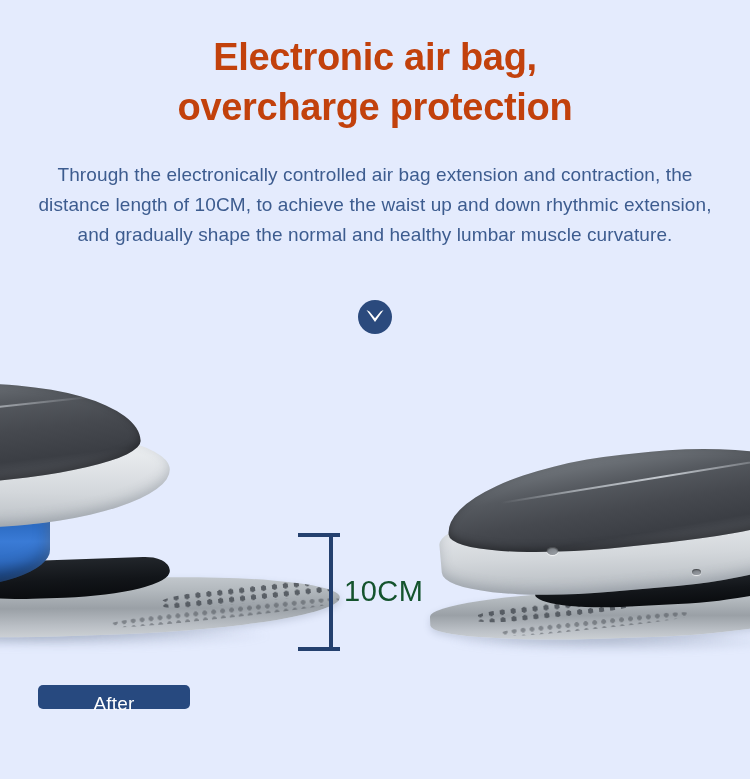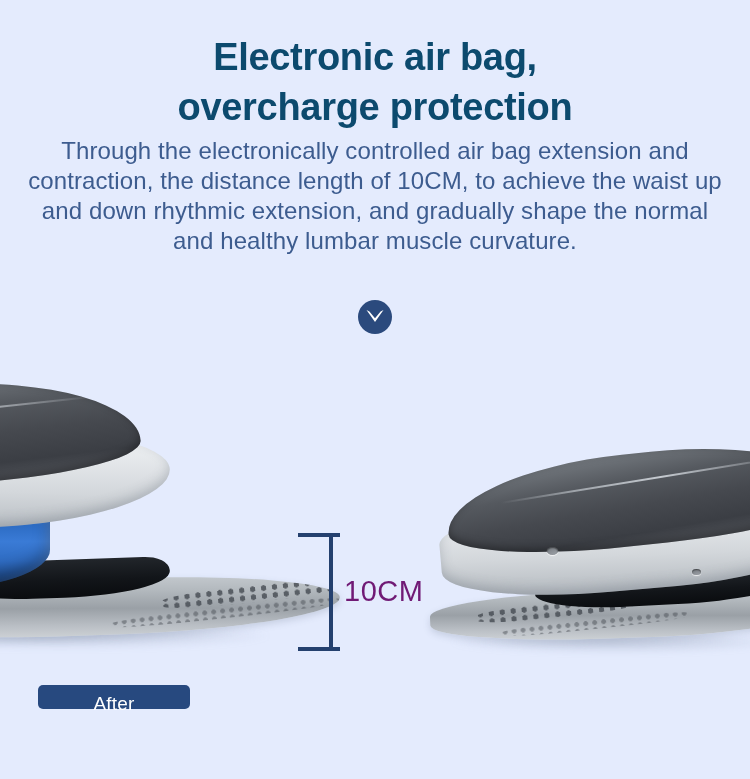--- a/index.html
+++ b/index.html
@@ -21,31 +21,31 @@
   
   .header {
     position:absolute;
     top:0; left:0;
     width:750px;
     padding-top:32px;
     text-align:center;
   }
 
   .title {
-    color:#0c4a6e;
+    color:#c2410c;
     font-size:38px;
     font-weight:bold;
     line-height:50px;
     letter-spacing:-0.3px;
   }
 
   .subtitle {
-    margin-top:4px;
+    margin-top:28px;
     color:#3d5c8f;
-    font-size:24px;
+    font-size:19px;
     font-weight:300;
     line-height:30px;
     padding:0 24px;
     letter-spacing:0.1px;
   }
 
   
   .chevron-wrap {
     position:absolute;
     top:300px; left:0;
@@ -198,21 +198,21 @@
     height:4px;
     background:#24406e;
   }
   .measure .bar {
     position:absolute;
     width:4px;
     background:#24406e;
   }
   .measure .value {
     position:absolute;
-    color:#701a75;
+    color:#14532d;
     font-size:29px;
     line-height:29px;
     letter-spacing:0.5px;
     white-space:nowrap;
   }
 
   
   .pill {
     position:absolute;
     height:24px;

